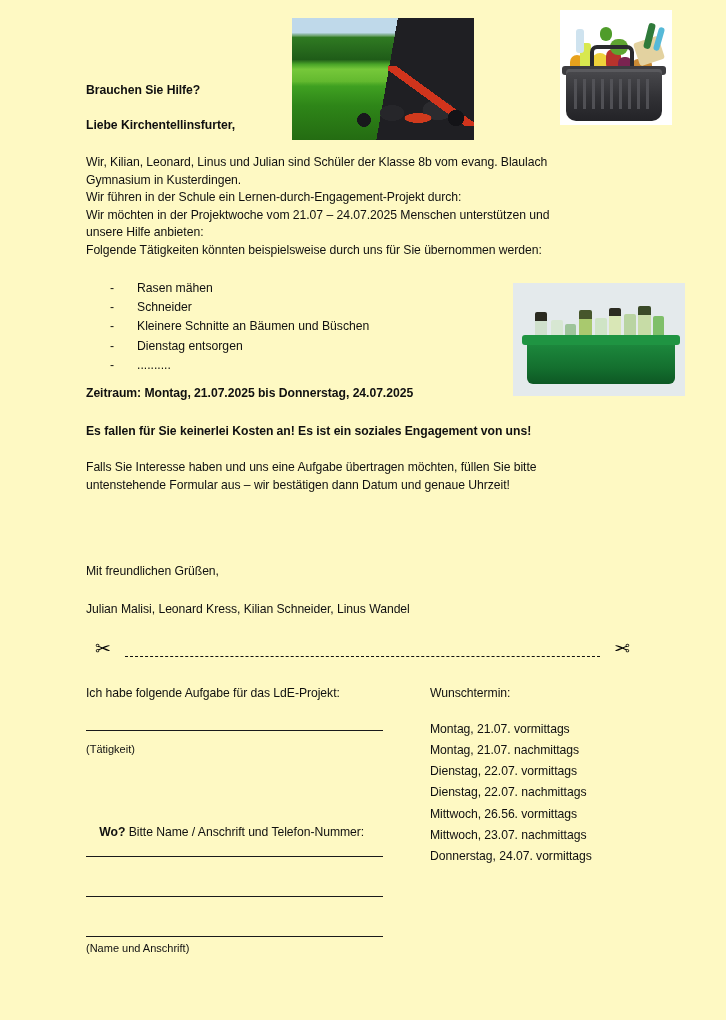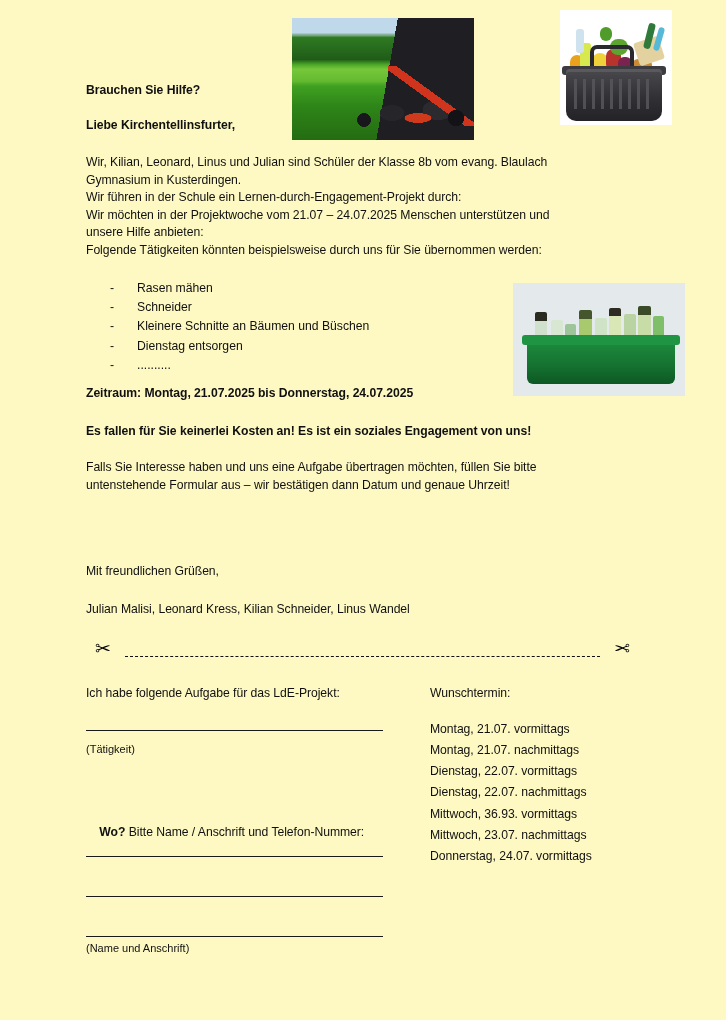--- a/index.html
+++ b/index.html
@@ -315,17 +315,17 @@
   <div class="rule" style="left:86px; top:936px; width:297px;"></div>
 
   <div class="caption" style="left:86px; top:941px;">(Name und Anschrift)</div>
 
   <div class="tb" style="left:430px; top:685px;">Wunschtermin:</div>
 
   <div class="tb" style="left:430px; top:721px;">Montag, 21.07. vormittags</div>
   <div class="tb" style="left:430px; top:742px;">Montag, 21.07. nachmittags</div>
   <div class="tb" style="left:430px; top:763px;">Dienstag, 22.07. vormittags</div>
   <div class="tb" style="left:430px; top:784px;">Dienstag, 22.07. nachmittags</div>
-  <div class="tb" style="left:430px; top:806px;">Mittwoch, 36.93. vormittags</div>
+  <div class="tb" style="left:430px; top:806px;">Mittwoch, 26.56. vormittags</div>
   <div class="tb" style="left:430px; top:827px;">Mittwoch, 23.07. nachmittags</div>
   <div class="tb" style="left:430px; top:848px;">Donnerstag, 24.07. vormittags</div>
 
 </div>
 
 </body></html>

